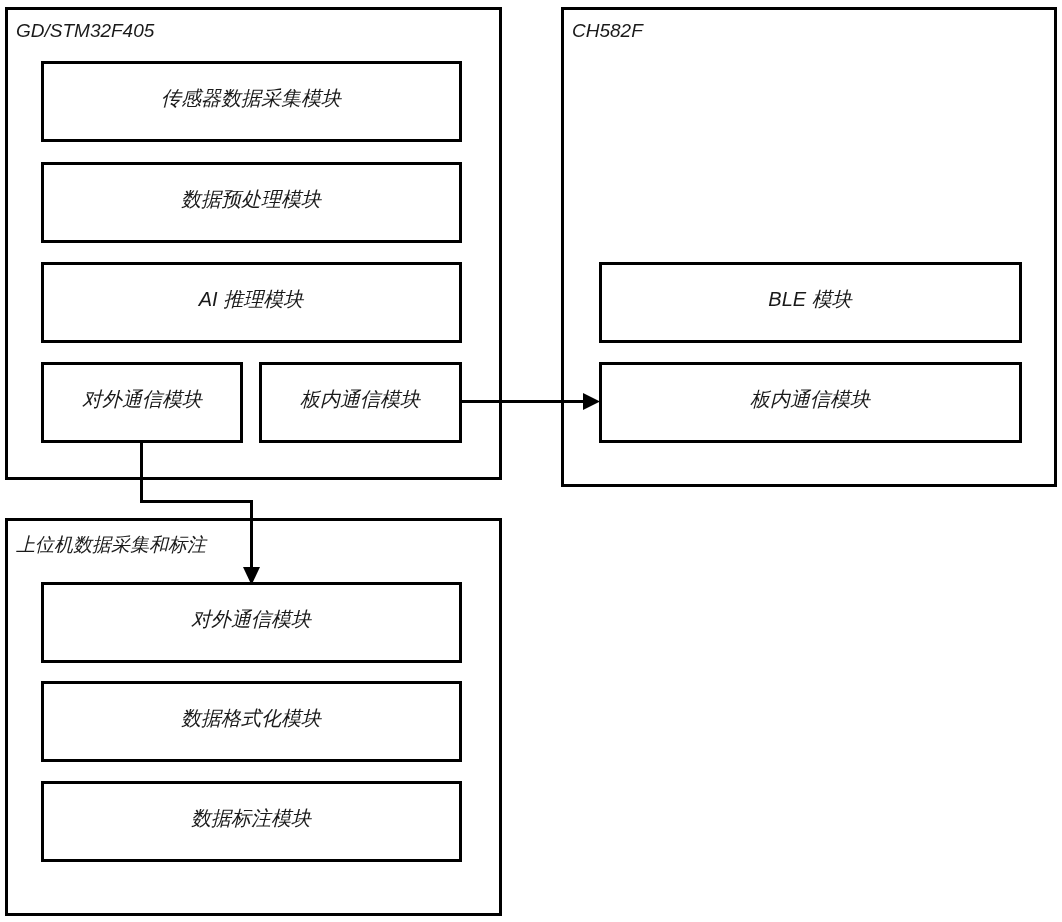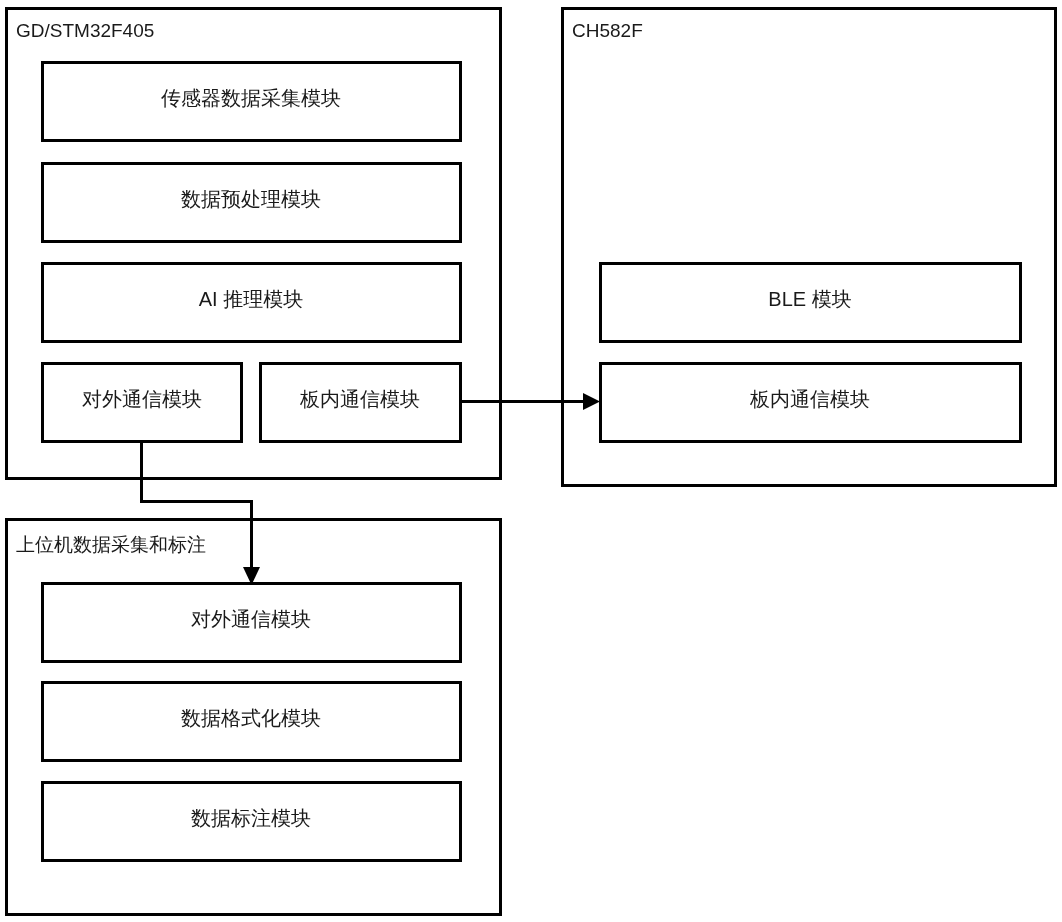--- a/index.html
+++ b/index.html
@@ -12,20 +12,21 @@
     width: 1062px;
     height: 922px;
     font-family: "Liberation Sans", "DejaVu Sans", sans-serif;
     overflow: hidden;
   }
   #diagram-root {
     position: relative;
     width: 1062px;
     height: 898px;
     background: #ffffff;
+    font-style: italic;
   }
   svg#diagram-svg {
     display: block;
     width: 1062px;
     height: 922px;
   }
   .container-rect {
     fill: #ffffff;
     stroke: #000000;
     stroke-width: 3;

